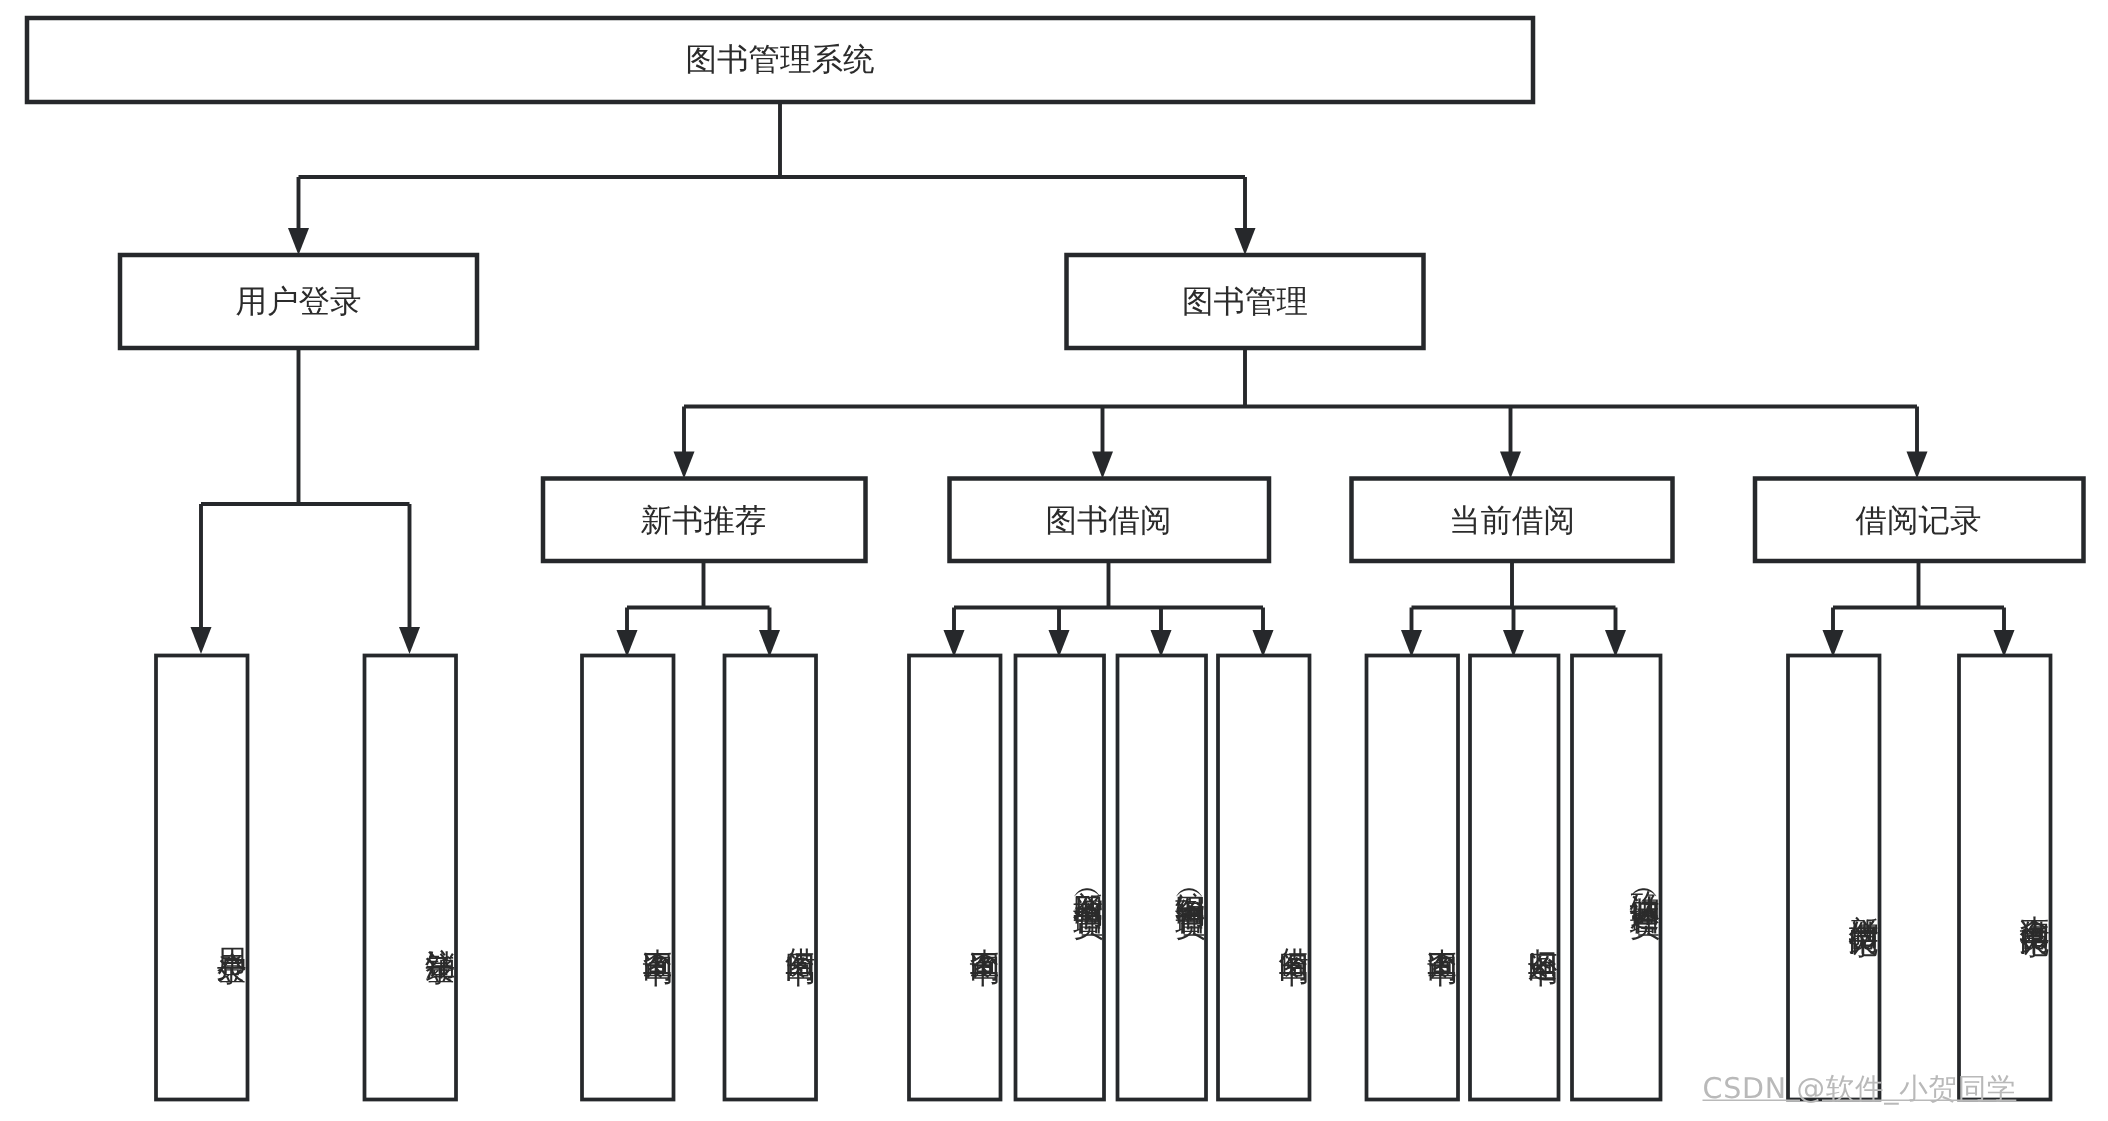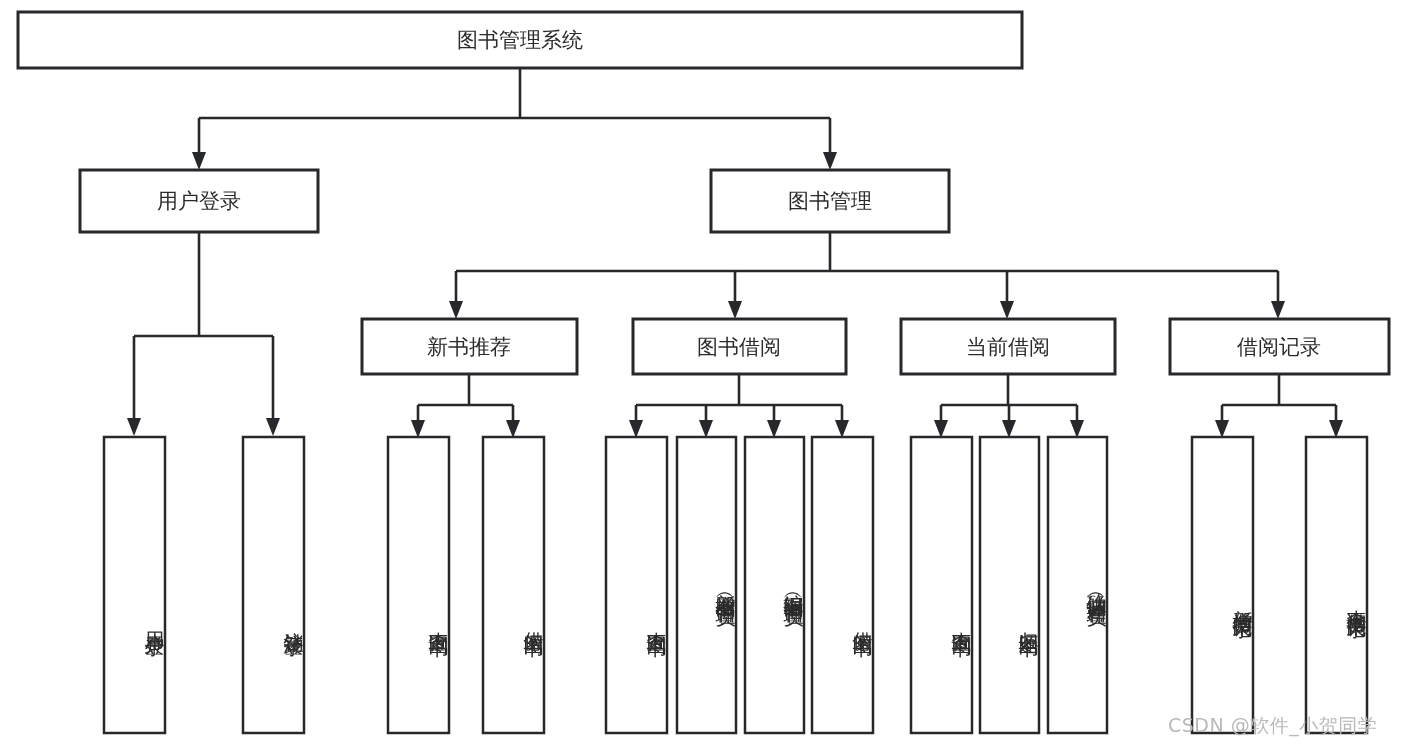--- a/index.html
+++ b/index.html
@@ -223,15 +223,15 @@
   <div class="vlabel" style="left:745px; top:444px; width:59px; height:285px;">编辑图书（管理员）</div>
   <div class="vlabel" style="left:812px; top:510px; width:61px; height:220px;">借阅图书</div>
 
   <div class="vlabel" style="left:911px; top:510px; width:61px; height:220px;">查询图书</div>
   <div class="vlabel" style="left:980px; top:510px; width:59px; height:220px;">归还图书</div>
   <div class="vlabel" style="left:1048px; top:444px; width:59px; height:285px;">确认归还（管理员）</div>
 
   <div class="vlabel" style="left:1192px; top:470px; width:61px; height:260px;">新增借阅记录</div>
   <div class="vlabel" style="left:1306px; top:470px; width:61px; height:260px;">查询借阅记录</div>
 
-  <div class="watermark" style="left:1168px; top:713px;">CSDN @软件_小贺同学</div>
+  <div class="watermark" style="left:1135px; top:713px;text-decoration:underline;">CSDN @软件_小贺同学</div>
 
 </div>
 
 </body></html>

